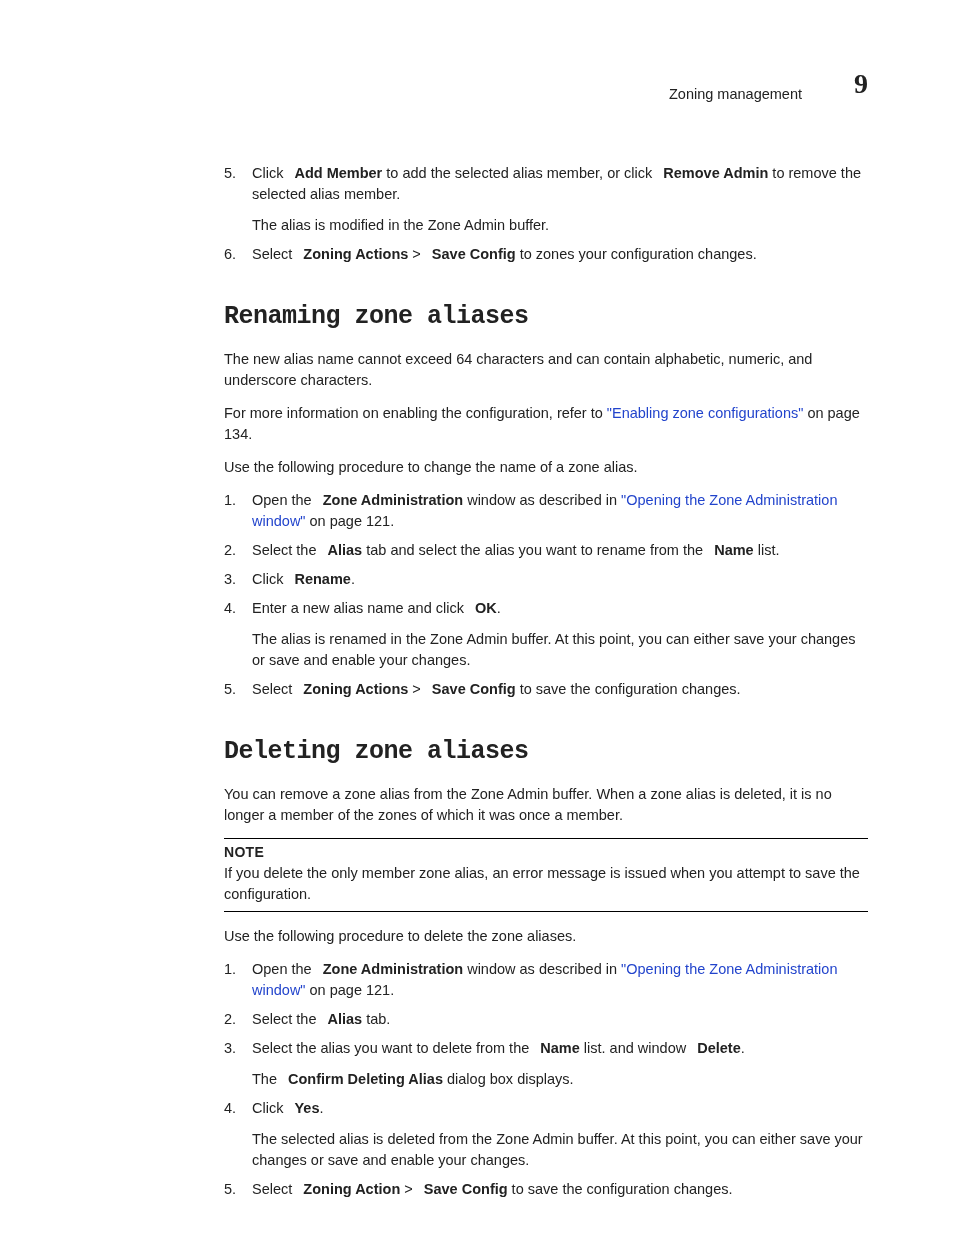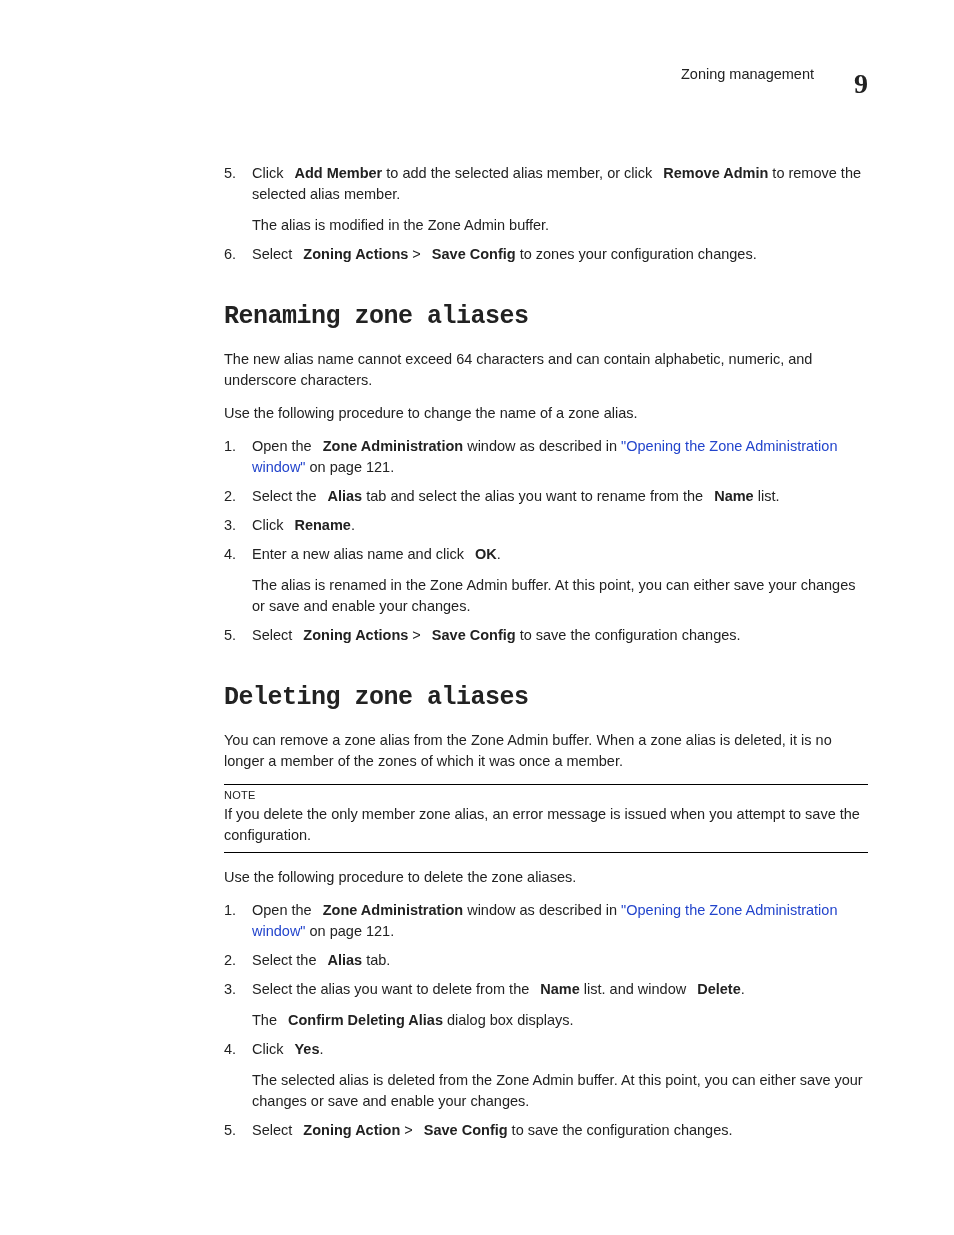--- a/index.html
+++ b/index.html
@@ -12,22 +12,22 @@
       height: 1235px;
       position: relative;
       line-height: 1.45;
     }
     .page {
       padding: 64px 86px 50px 86px;
     }
     .header {
       display: flex;
       justify-content: flex-end;
-      align-items: flex-start;
-      gap: 40px;
+      align-items: flex-end;
+      gap: 52px;
       margin-bottom: 58px;
     }
     .header-text {
       font-size: 14.5px;
     }
     .chapter-num {
       font-family: Georgia, 'Times New Roman', serif;
       font-size: 28px;
       font-weight: bold;
     }
@@ -66,22 +66,22 @@
     p.para {
       margin-bottom: 12px;
     }
     .note-block {
       border-top: 1.5px solid #000;
       border-bottom: 1.5px solid #000;
       padding: 3px 0 6px 0;
       margin: 10px 0 14px 0;
     }
     .note-title {
-      font-weight: normal;
-      font-size: 11px;
+      font-weight: bold;
+      font-size: 14px;
       letter-spacing: 0.3px;
     }
   </style>
 </head>
 <body>
 
 <div class="page">
   <div class="header">
     <span class="header-text">Zoning management</span>
     <span class="chapter-num">9</span>
@@ -100,20 +100,23 @@
       <li>
         <span class="step-num">6.</span>
         <div class="step-body">
           <span>Select </span><span class="bold">Zoning Actions</span><span> &gt; </span><span class="bold">Save Config</span><span> to zones your configuration changes.</span>
         </div>
       </li>
     </ol>
 
     <h2>Renaming zone aliases</h2>
     <p class="para">The new alias name cannot exceed 64 characters and can contain alphabetic, numeric, and underscore characters.</p>
+    <p class="para">
+      <span>For more information on enabling the configuration, refer to </span><span class="link">"Enabling zone configurations"</span><span> on page 134.</span>
+    </p>
     <p class="para">Use the following procedure to change the name of a zone alias.</p>
 
     <ol class="steps">
       <li>
         <span class="step-num">1.</span>
         <div class="step-body">
           <span>Open the </span><span class="bold">Zone Administration</span><span> window as described in </span><span class="link">"Opening the Zone Administration window"</span><span> on page 121.</span>
         </div>
       </li>
       <li>

